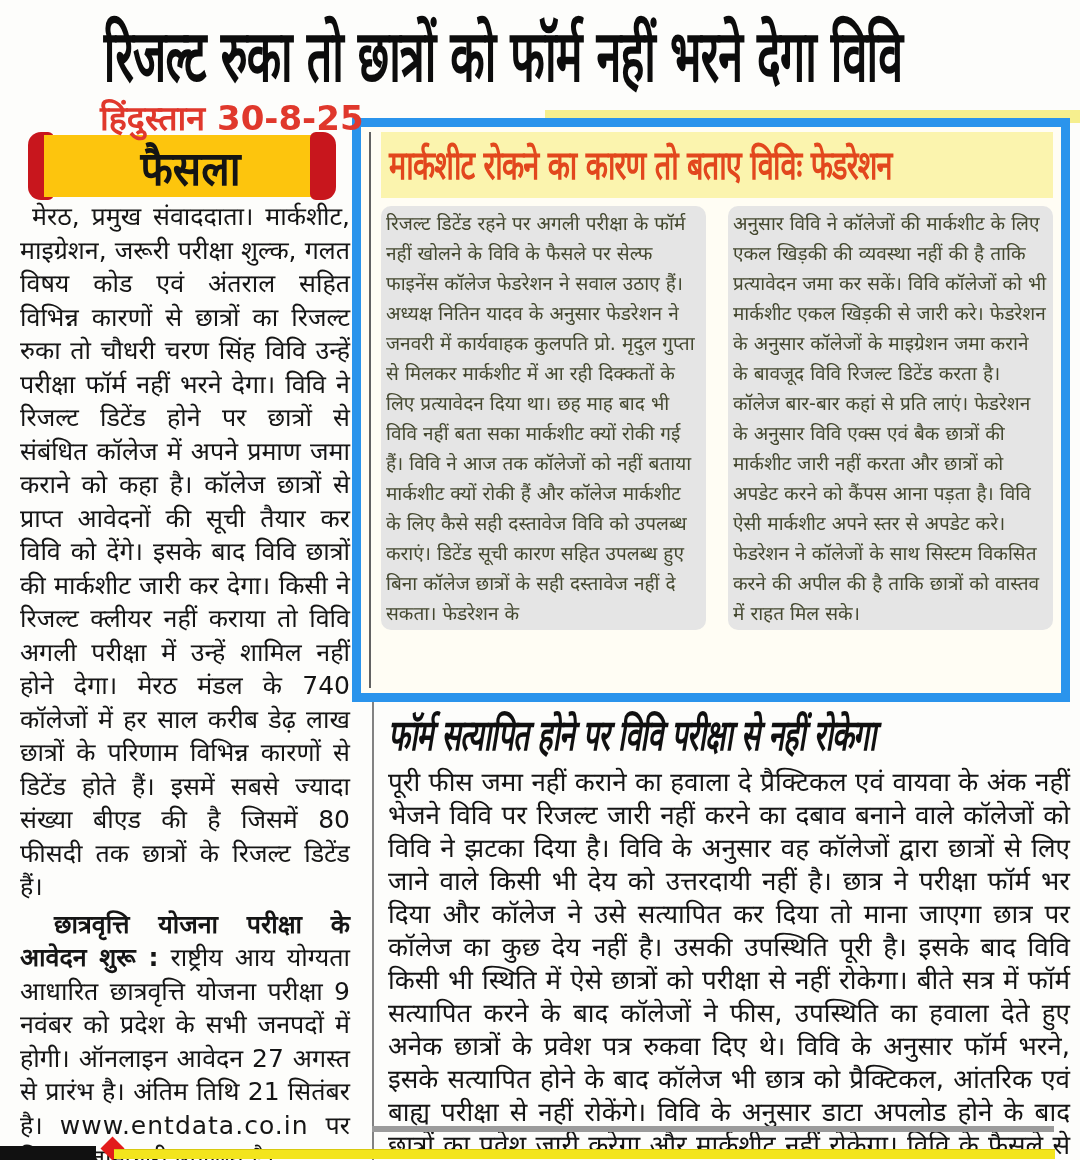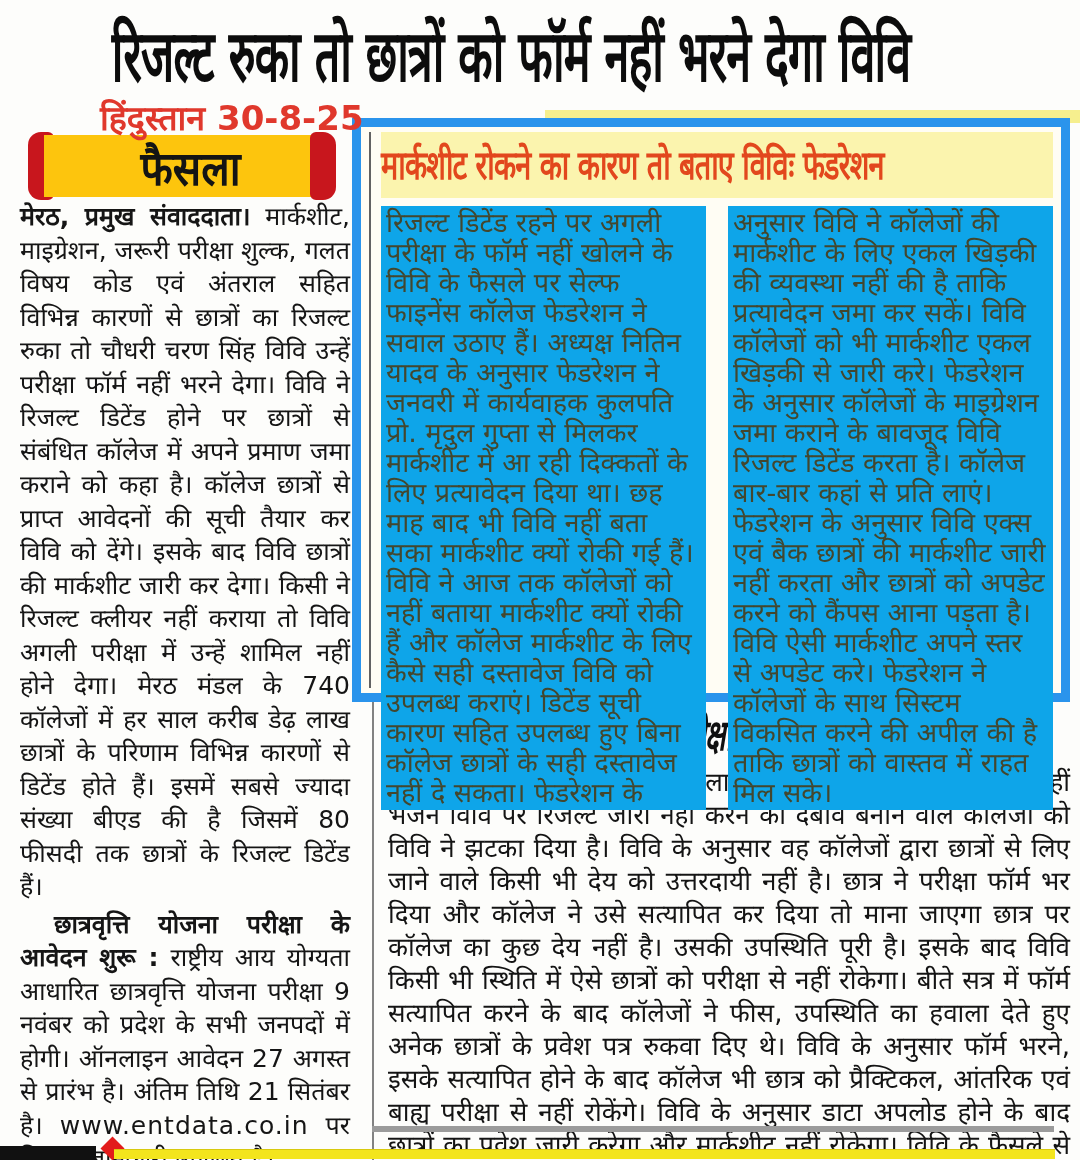--- a/index.html
+++ b/index.html
@@ -1,21 +1,21 @@
 <!DOCTYPE html>
 <html><head>
 <meta charset="utf-8">
 <style>
   html,body{margin:0;padding:0;background:#ffffff;}
   .page{
     position:relative;width:1080px;height:1160px;overflow:hidden;background:#fdfdfb;
     font-family:"DejaVu Sans",sans-serif;
   }
   
-  .headline-wrap{position:absolute;left:12px;top:4px;width:883px;text-align:right;}
+  .headline-wrap{position:absolute;left:4px;top:4px;width:883px;text-align:right;}
   .headline-wrap .hl{
     display:inline-block;white-space:nowrap;font-weight:bold;color:#0c0c0c;
     font-size:56px;transform:scale(0.80,1.28);transform-origin:center top;letter-spacing:-1px;
   }
   
   .annotation{
     position:absolute;left:56px;top:94px;z-index:6;color:#e0382c;font-weight:bold;
     font-size:34px;white-space:nowrap;margin-left:44px;
   }
   
@@ -31,37 +31,37 @@
   
   .yellow-strip-top{position:absolute;left:545px;top:110px;width:535px;height:13px;background:#f6ef8e;}
   .fed-box{
     position:absolute;left:352px;top:118px;width:718px;height:584px;box-sizing:border-box;
     border:9px solid #2a94ec;background:#fffdf4;z-index:3;
   }
   .fed-inner{
     position:absolute;left:8px;top:5px;right:8px;bottom:5px;
     border-left:2px solid #626262;padding-left:10px;
   }
-  .fed-heading{background:#fbf4ae;padding:9px 6px 11px 0;}
+  .fed-heading{background:#fbf4ae;padding:9px 6px 11px 8px;}
   .fed-heading .fh{
     display:inline-block;white-space:nowrap;color:#e2471d;font-weight:bold;font-size:34px;
     transform:scale(0.85,1.18);transform-origin:left center;letter-spacing:-1px;
   }
   .fed-cols{display:flex;gap:22px;margin-top:8px;}
   .fed-col{
-    flex:1;margin:0;background:#0ea5e9;color:#43472e;
-    font-size:27px;line-height:30px;padding:2px 5px;text-align:left;
+    flex:1;margin:0;background:#e5e5e5;color:#43472e;
+    font-size:19px;line-height:30px;padding:2px 5px;text-align:left;border-radius:10px;
   }
   
   .main-col{
     position:absolute;left:20px;top:200px;width:330px;color:#151515;
     font-size:25px;line-height:33.5px;text-align:justify;
   }
   .main-col p{margin:0;}
-  .main-col .dateline{font-weight:bold;}
+  .main-col .dateline{font-weight:normal;margin-left:12px;}
   .main-col .p2{text-indent:34px;margin-top:4px;}
   .main-col .lead{font-weight:bold;}
   .main-col .url{letter-spacing:1px;}
   
   .bottom-sec{
     position:absolute;left:372px;top:702px;width:698px;box-sizing:border-box;
     border-left:2px solid #828282;padding-left:14px;
   }
   .bottom-sec h2{margin:2px 0 14px 0;height:48px;font-style:italic;}
   .bottom-sec h2 .bh{

